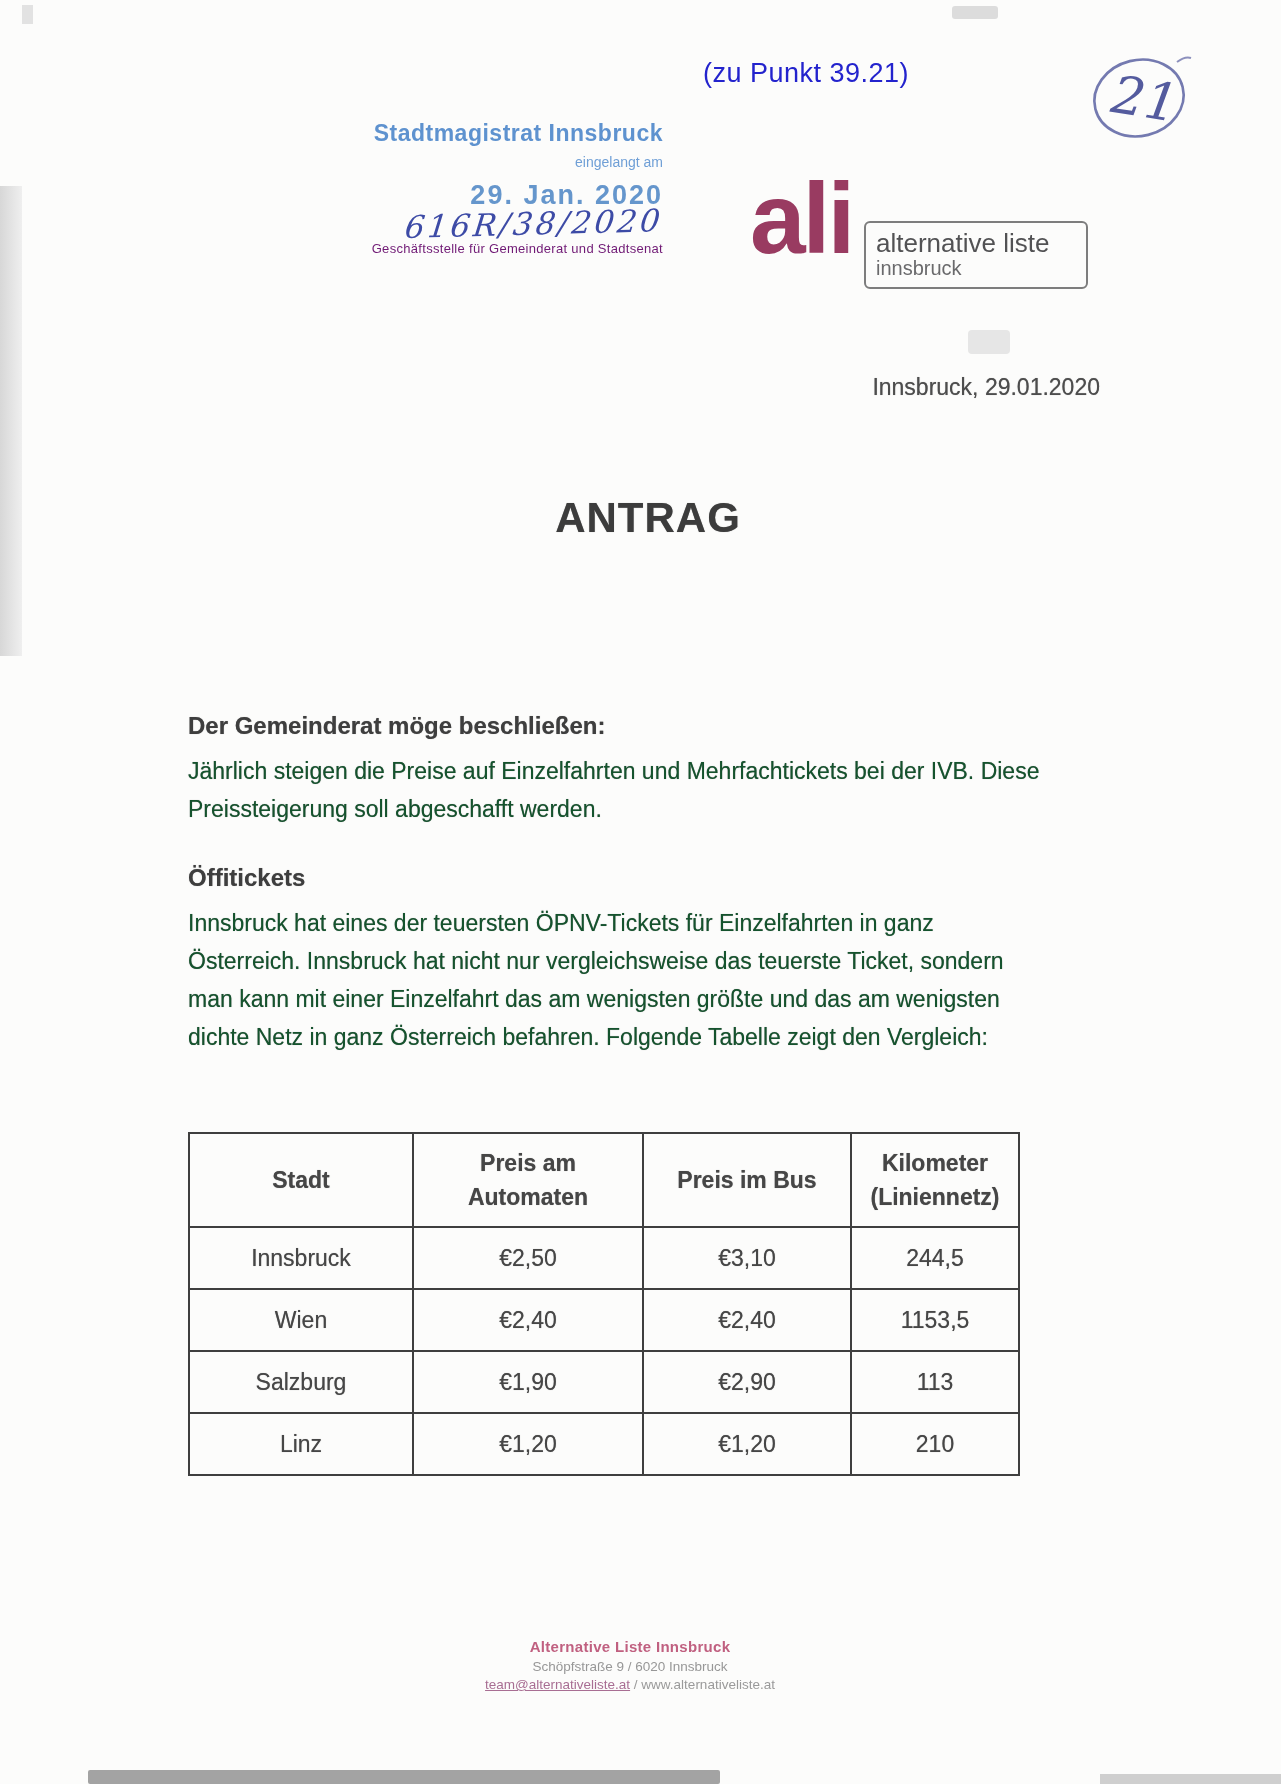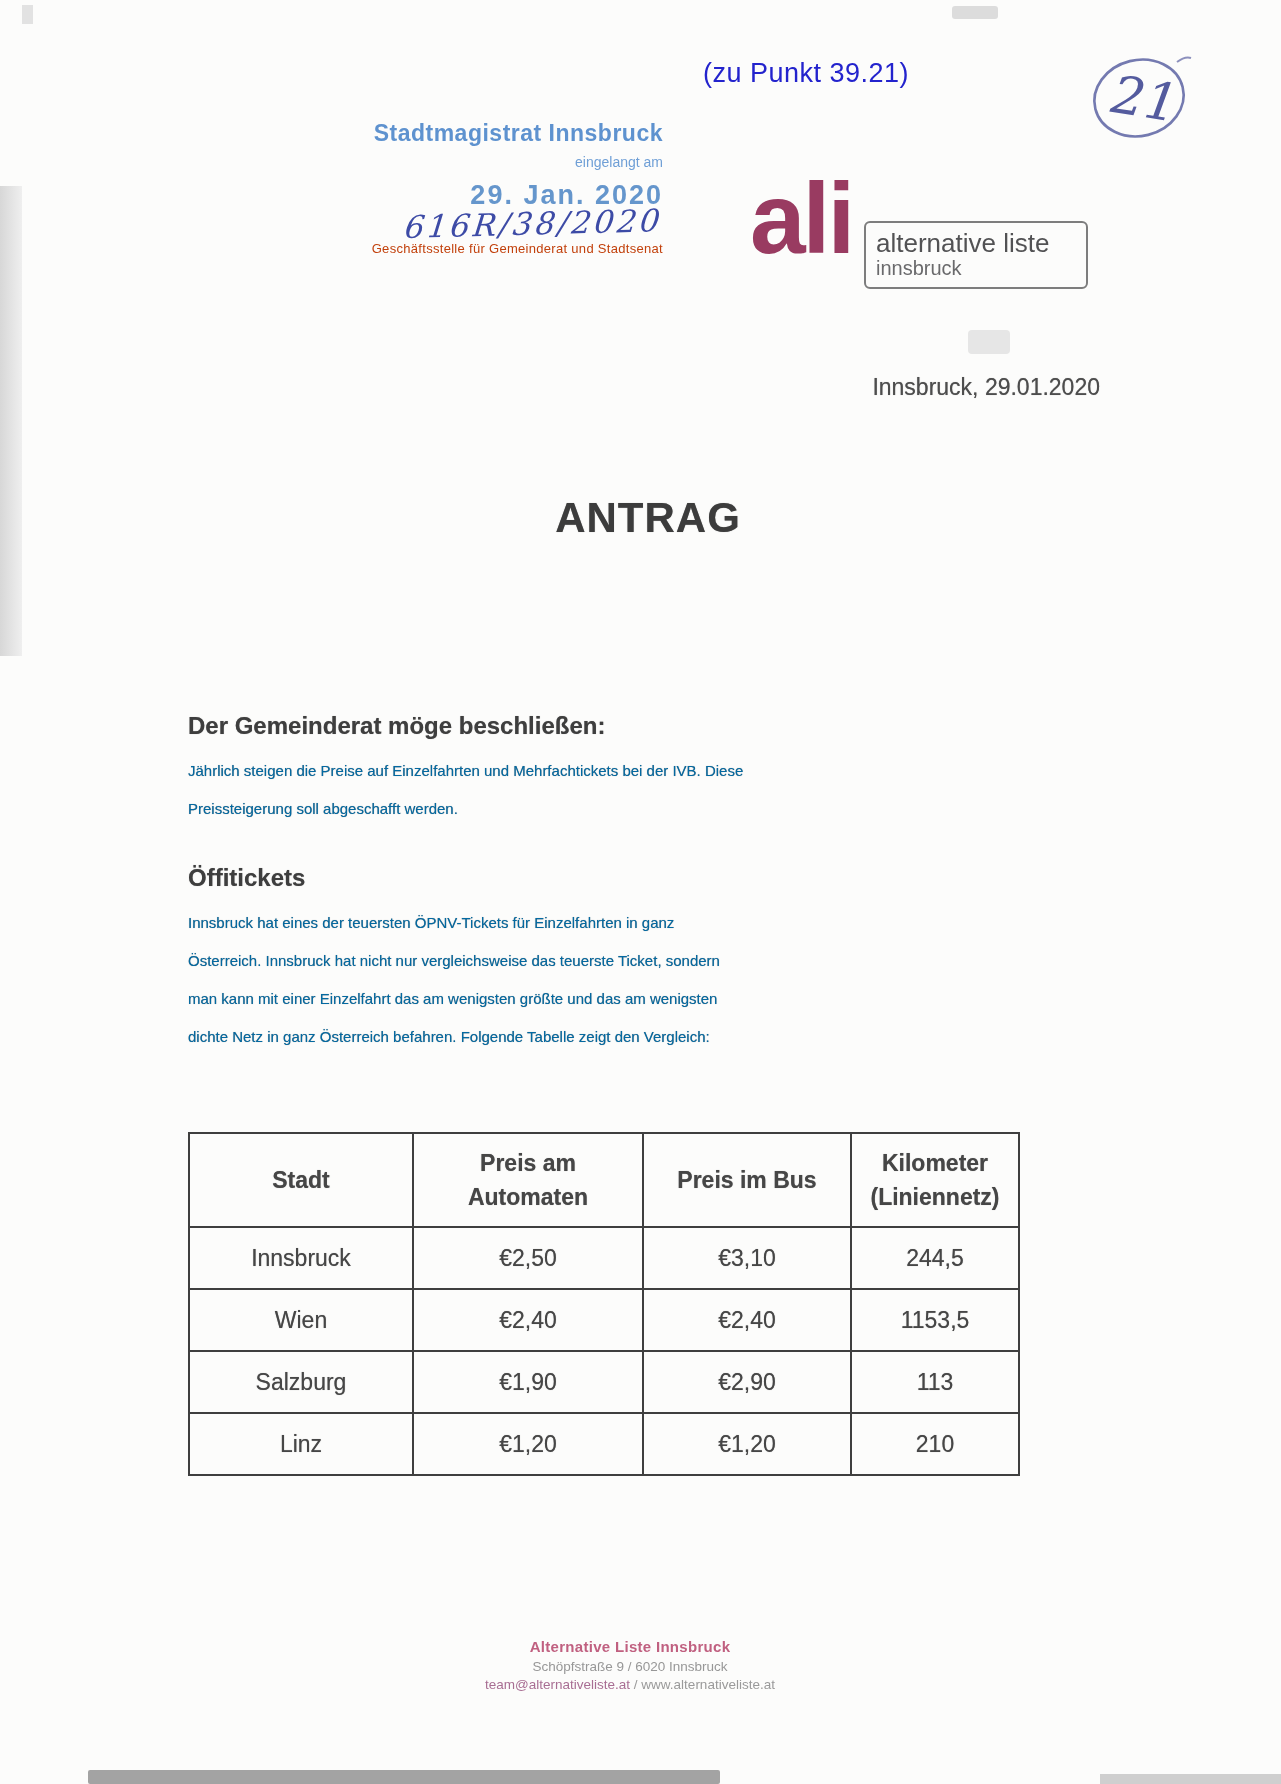--- a/index.html
+++ b/index.html
@@ -20,21 +20,21 @@
     left:293px;top:120px;width:370px;text-align:right;
     filter:blur(.4px);
   }
   .stamp .org{font-size:23px;font-weight:bold;color:#5e92cf;letter-spacing:.5px;}
   .stamp .received{font-size:14px;color:#6f9fd6;margin-top:7px;}
   .stamp .sdate{font-size:27px;color:#4b84c4;margin-top:10px;letter-spacing:2px;font-weight:bold;opacity:.85;}
   .stamp .handref{
     font-size:31px;color:#3d4ba6;font-family:"DejaVu Serif",serif;font-style:italic;
     letter-spacing:3px;margin-top:-4px;transform:rotate(-1.5deg) skewX(-8deg);filter:none;
   }
-  .stamp .office{font-size:13px;color:#c2410c;margin-top:-2px;letter-spacing:.3px;}
+  .stamp .office{font-size:13px;color:#701a75;margin-top:-2px;letter-spacing:.3px;}
   
   .logo-word{
     left:750px;top:168px;font-size:100px;font-weight:bold;color:#993b61;
     letter-spacing:-3px;line-height:1;filter:blur(.3px);
   }
   .logo-box{
     left:864px;top:221px;width:200px;height:50px;
     border:2px solid #7d7d7d;border-radius:6px;padding:7px 10px;
     filter:blur(.3px);
   }
@@ -44,39 +44,39 @@
   .doc-date{left:800px;top:374px;width:300px;text-align:right;font-size:23px;color:#4d4d4d;}
   
   .title-block{left:208px;top:494px;width:880px;text-align:center;}
   .title-main{font-size:42px;font-weight:bold;color:#3c3c3c;letter-spacing:1px;}
   .title-sub{
     font-size:31px;font-weight:bold;color:#3e3e3e;margin-top:18px;
     line-height:52px;white-space:pre-line;
   }
   
   .sec-heading{font-size:24px;font-weight:bold;color:#3e3e3e;}
-  .body-par{font-size:15px;line-height:38px;color:#0369a1;white-space:pre-line;}
+  .body-par{font-size:23px;line-height:38px;color:#14532d;white-space:pre-line;}
   .resolution-heading{left:188px;top:712px;}
   .resolution-body{left:188px;top:752px;width:900px;}
   .justification-heading{left:188px;top:864px;}
   .justification-body{left:188px;top:904px;width:910px;}
   
   .cmp-table{left:188px;top:1132px;}
   table{border-collapse:collapse;background:transparent;}
   table,th,td{border:2px solid #3f3f3f;}
   th,td{font-size:23px;color:#464646;text-align:center;padding:4px 8px;}
   th{font-weight:bold;height:84px;vertical-align:middle;line-height:34px;}
   td{height:52px;}
   .col0{width:206px;}.col1{width:212px;}.col2{width:190px;}.col3{width:150px;}
   
   .footer{left:330px;top:1638px;width:600px;text-align:center;filter:blur(.4px);}
   .footer .org{font-size:15px;font-weight:bold;color:#c06080;letter-spacing:.3px;text-align:center;}
   .footer .addr{font-size:13.5px;color:#979797;margin-top:4px;}
   .footer .contact{font-size:13.5px;color:#9a9a9a;margin-top:3px;}
-  .footer .mail{color:#a86e93;}
+  .footer .mail{color:#a86e93;text-decoration:underline;}
   
   .art{position:absolute;pointer-events:none;}
   .art.left-strip{left:0;top:186px;width:22px;height:470px;background:linear-gradient(to right,#d7d7d7,#efefef);}
   .art.bottom-bar{left:88px;top:1770px;width:632px;height:14px;background:#a3a3a3;border-radius:2px;}
   .art.bottom-right{left:1100px;top:1774px;width:181px;height:10px;background:#cfcfcf;}
   .art.top-right{left:952px;top:6px;width:46px;height:13px;background:#dcdcdc;border-radius:3px;}
   .art.mid-right{left:968px;top:330px;width:42px;height:24px;background:#e6e6e6;border-radius:4px;}
   .art.top-left{left:22px;top:5px;width:11px;height:19px;background:#e2e2e2;}
   
   .title-block,.sec-heading,.body-par,td,th,.doc-date{text-shadow:0 0 .7px rgba(70,70,70,.65);}

